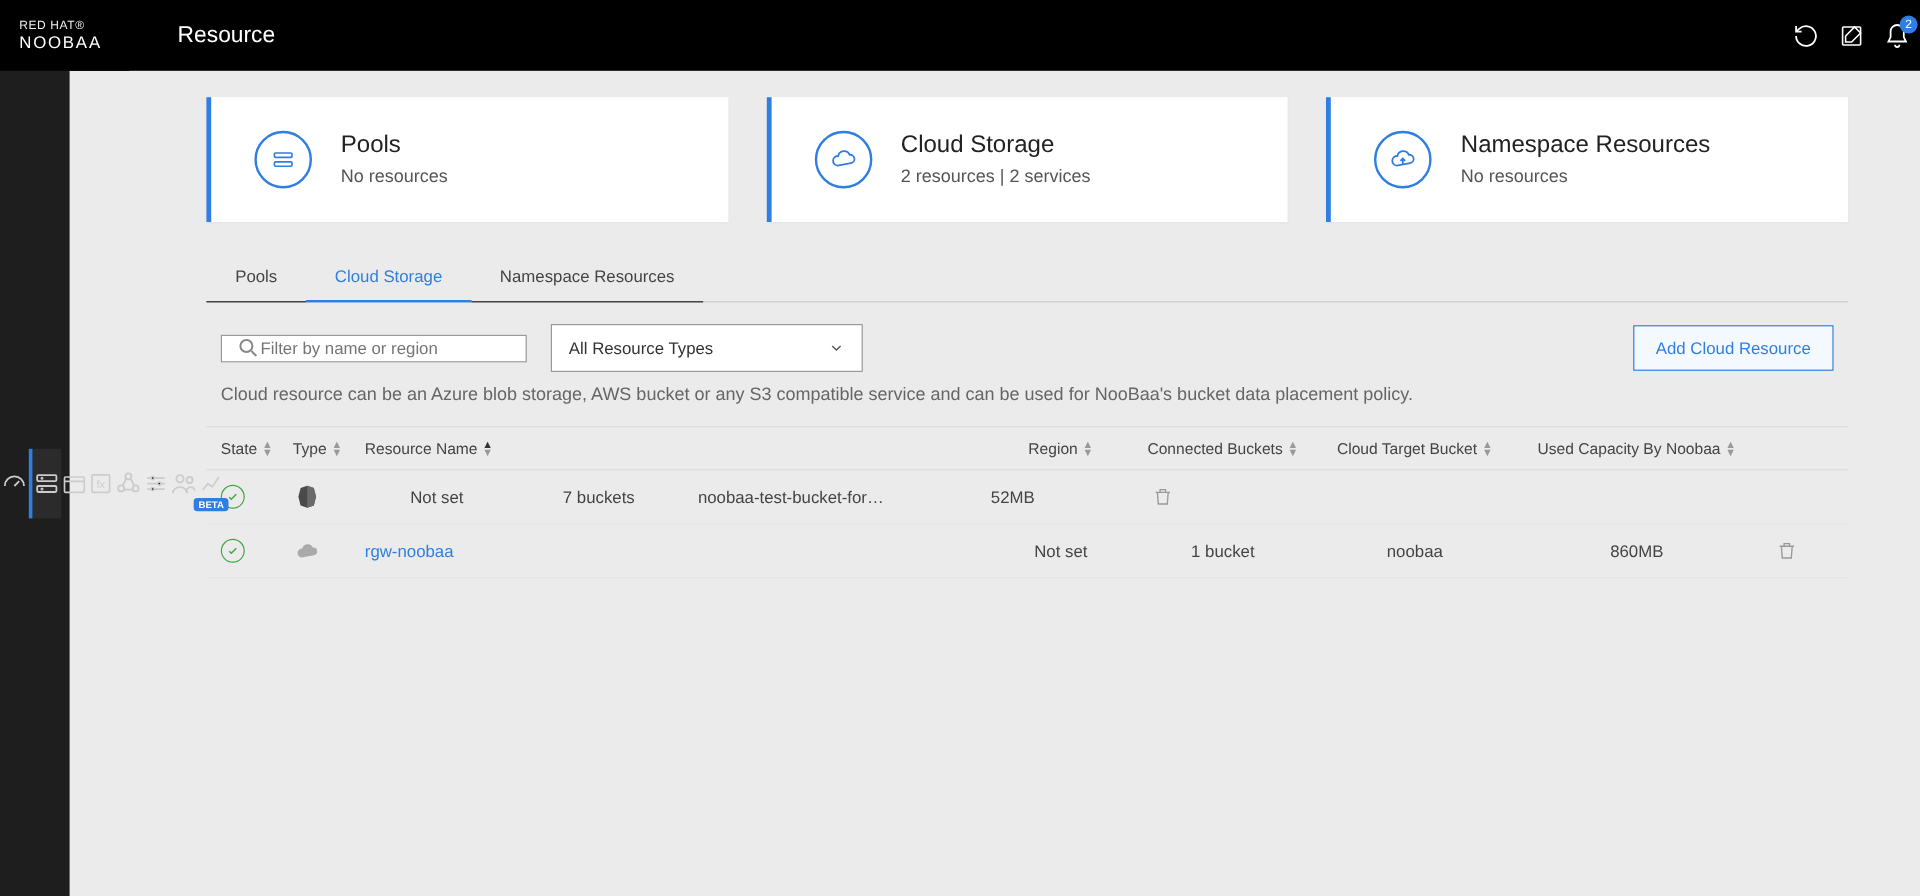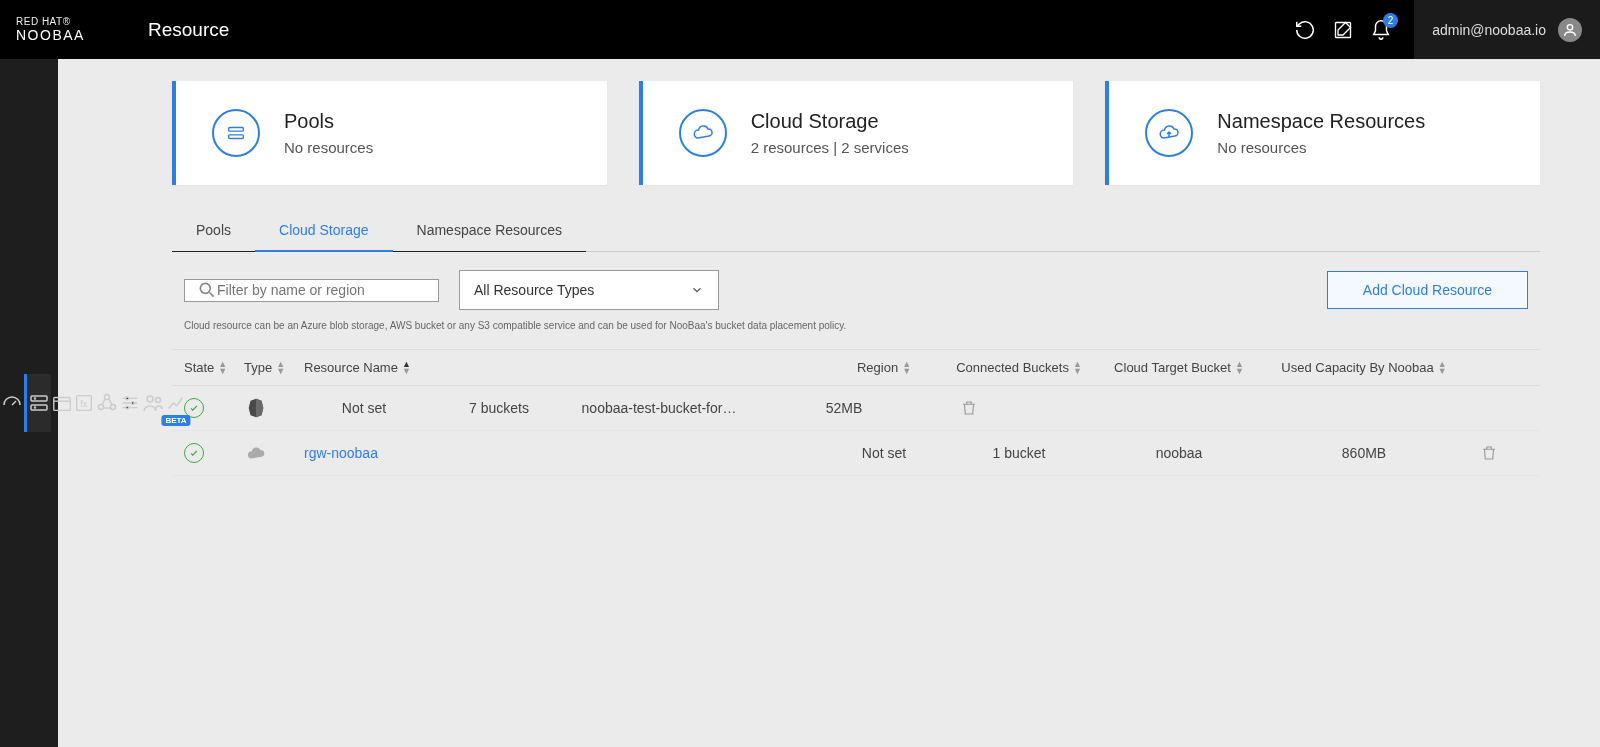--- a/index.html
+++ b/index.html
@@ -161,26 +161,26 @@
   border: 1px solid #999; background: #fff;
   height: 40px; width: 260px;
   padding: 0 14px;
   cursor: pointer;
 }
 .add-btn {
   margin-left: auto;
   border: 1px solid #2f7ee2;
   color: #2f7ee2;
   background: #f4f9ff;
-  padding: 10px 35px;
+  padding: 10px 18px;
   font-size: 14px;
   cursor: pointer;
 }
 .help-text {
-  color: #666; font-size: 10px;
+  color: #666; font-size: 15px;
   padding: 0 12px 18px 12px;
 }
 .table { width: 100%; }
 .thead {
   display: flex;
   border-top: 1px solid #ddd;
   border-bottom: 1px solid #ddd;
   padding: 10px 12px;
   color: #444;
   font-size: 13px;
@@ -237,29 +237,20 @@
           <path d="M15 3l6 6-9 9H6v-6z"></path>
         </svg>
     </div>
     <div class="header-icon bell-wrap">
       <svg width="22" height="22" viewBox="0 0 24 24" stroke-width="1.6">
           <path d="M6 8a6 6 0 1 1 12 0v5l2 4H4l2-4z"></path>
           <path d="M10 20a2 2 0 0 0 4 0"></path>
         </svg>
       <span class="badge">2</span>
     </div>
-    <div class="user-block">
-      <span>admin@noobaa.io</span>
-      <span class="avatar-icon">
-        <svg width="16" height="16" viewBox="0 0 24 24" stroke="#fff" fill="none" stroke-width="2">
-            <circle cx="12" cy="8" r="4"></circle>
-            <path d="M4 21c0-4 4-6 8-6s8 2 8 6"></path>
-          </svg>
-      </span>
-    </div>
   </div>
 </div>
 
 <div class="layout">
   <div class="sidebar">
     <div class="sidebar-item">
       <svg width="24" height="24" viewBox="0 0 24 24" stroke-width="1.5">
           <path d="M4 14a8 8 0 1 1 16 0"></path>
           <path d="M12 14l4-4"></path>
         </svg>

